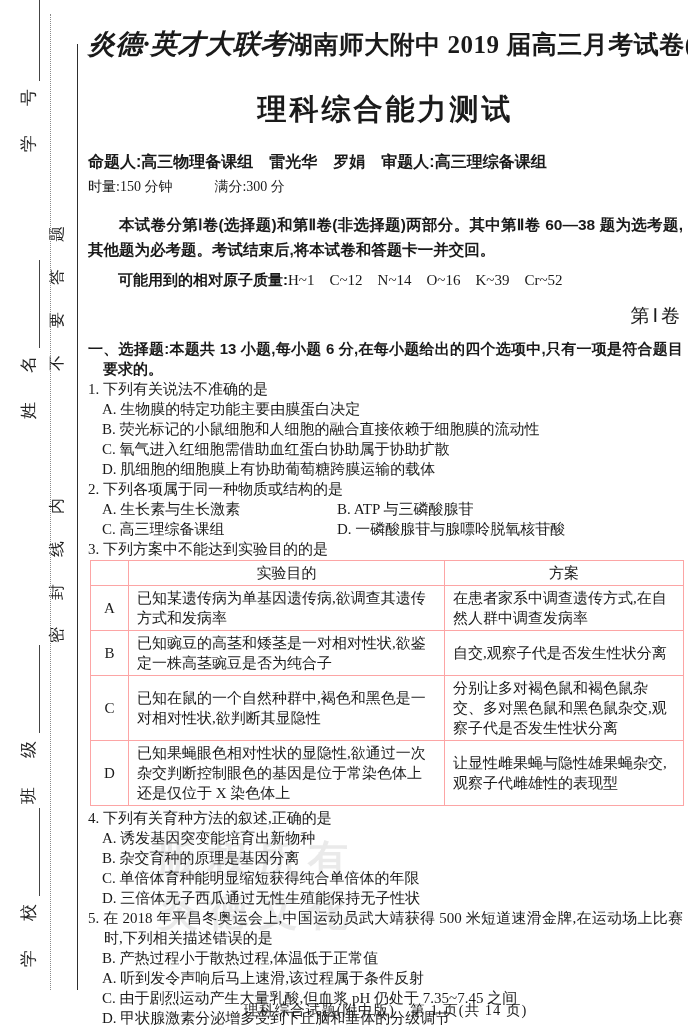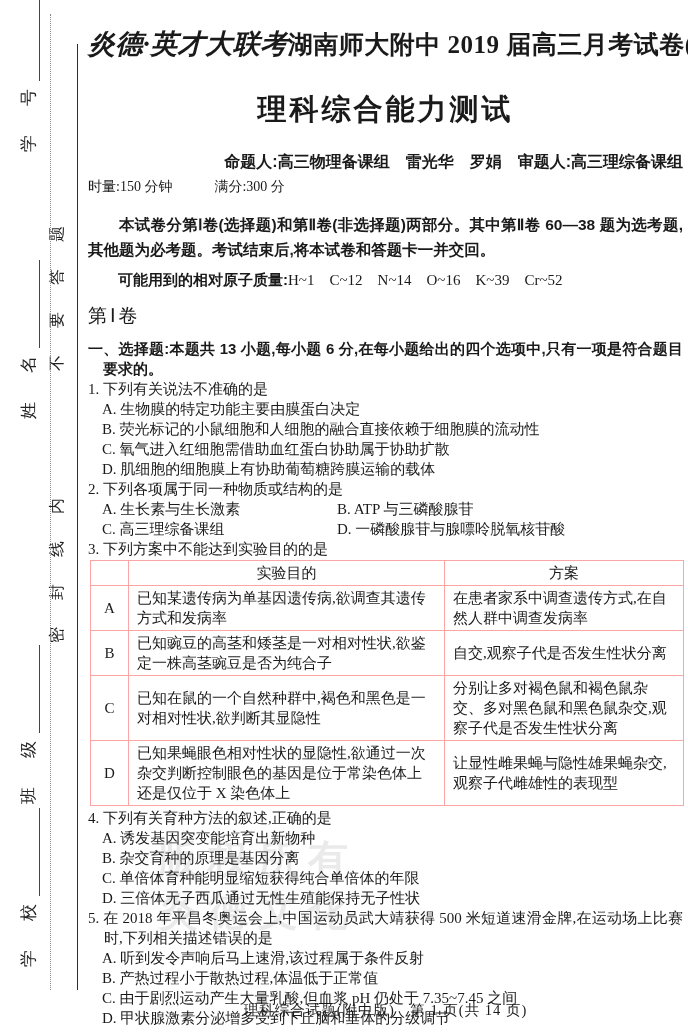--- a/index.html
+++ b/index.html
@@ -56,35 +56,35 @@
     margin-top:26px; font-size:25px; font-weight:bold;
     white-space:nowrap; letter-spacing:0.5px;
   }
   .paper-title .logo { font-style:italic; font-size:27px; }
   .main-title {
     margin-top:28px; text-align:center;
     font-family:"Liberation Sans", sans-serif;
     font-size:29px; font-weight:bold; letter-spacing:3px;
   }
   .byline {
-    margin-top:22px; text-align:right;
+    margin-top:22px; text-align:left;
     font-family:"Liberation Sans", sans-serif;
     font-size:16px; font-weight:bold;
   }
   .time-score { margin-top:5px; text-align:left; font-size:14px; }
   .intro {
     margin-top:16px;
     font-family:"Liberation Sans", sans-serif;
     font-weight:bold; font-size:15.5px; line-height:25px;
     text-indent:2em; text-align:justify;
   }
   .atomic { margin-top:9px; font-size:15px; text-indent:2em; }
   .atomic .lbl { font-family:"Liberation Sans", sans-serif; font-weight:bold; }
   .part-title {
-    margin-top:13px; text-align:left;
+    margin-top:13px; text-align:right;
     font-size:19px; letter-spacing:3px;
   }
   .section-heading {
     margin-top:10px;
     font-family:"Liberation Sans", sans-serif;
     font-weight:bold; font-size:15px; line-height:20px;
     padding-left:15px; text-indent:-15px; text-align:justify;
   }
   .question { font-size:15px; line-height:20px; }
   .stem { padding-left:16px; text-indent:-16px; text-align:justify; }
@@ -242,22 +242,22 @@
       <div>A. 诱发基因突变能培育出新物种</div>
       <div>B. 杂交育种的原理是基因分离</div>
       <div>C. 单倍体育种能明显缩短获得纯合单倍体的年限</div>
       <div>D. 三倍体无子西瓜通过无性生殖能保持无子性状</div>
     </div>
   </div>
 
   <div class="question">
     <div class="stem">5. 在 2018 年平昌冬奥运会上,中国运动员武大靖获得 500 米短道速滑金牌,在运动场上比赛时,下列相关描述错误的是</div>
     <div class="options">
+      <div>B. 产热过程小于散热过程,体温低于正常值</div>
       <div>A. 听到发令声响后马上速滑,该过程属于条件反射</div>
-      <div>B. 产热过程小于散热过程,体温低于正常值</div>
       <div>C. 由于剧烈运动产生大量乳酸,但血浆 pH 仍处于 7.35~7.45 之间</div>
       <div>D. 甲状腺激素分泌增多受到下丘脑和垂体的分级调节</div>
     </div>
   </div>
 
 </div>
 
 <div class="footer">理科综合试题(附中版)　第 1 页(共 14 页)</div>
 
 </body></html>

